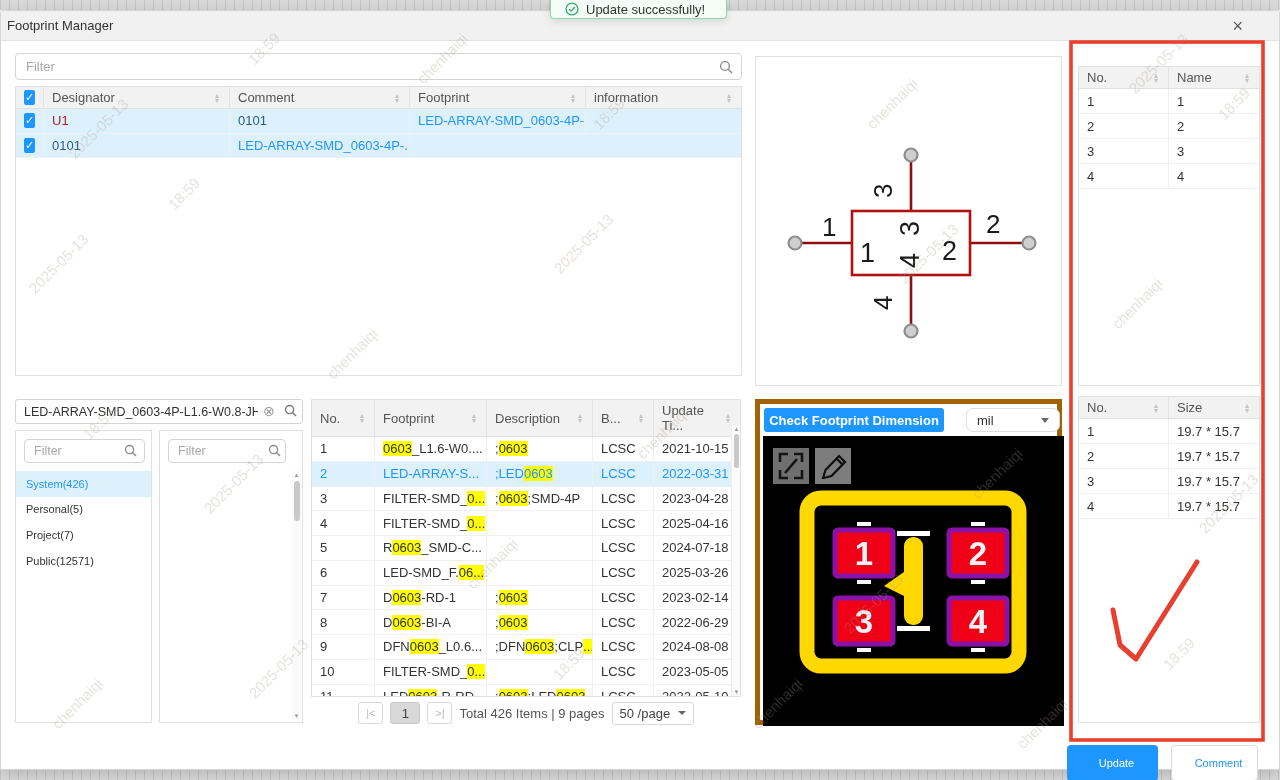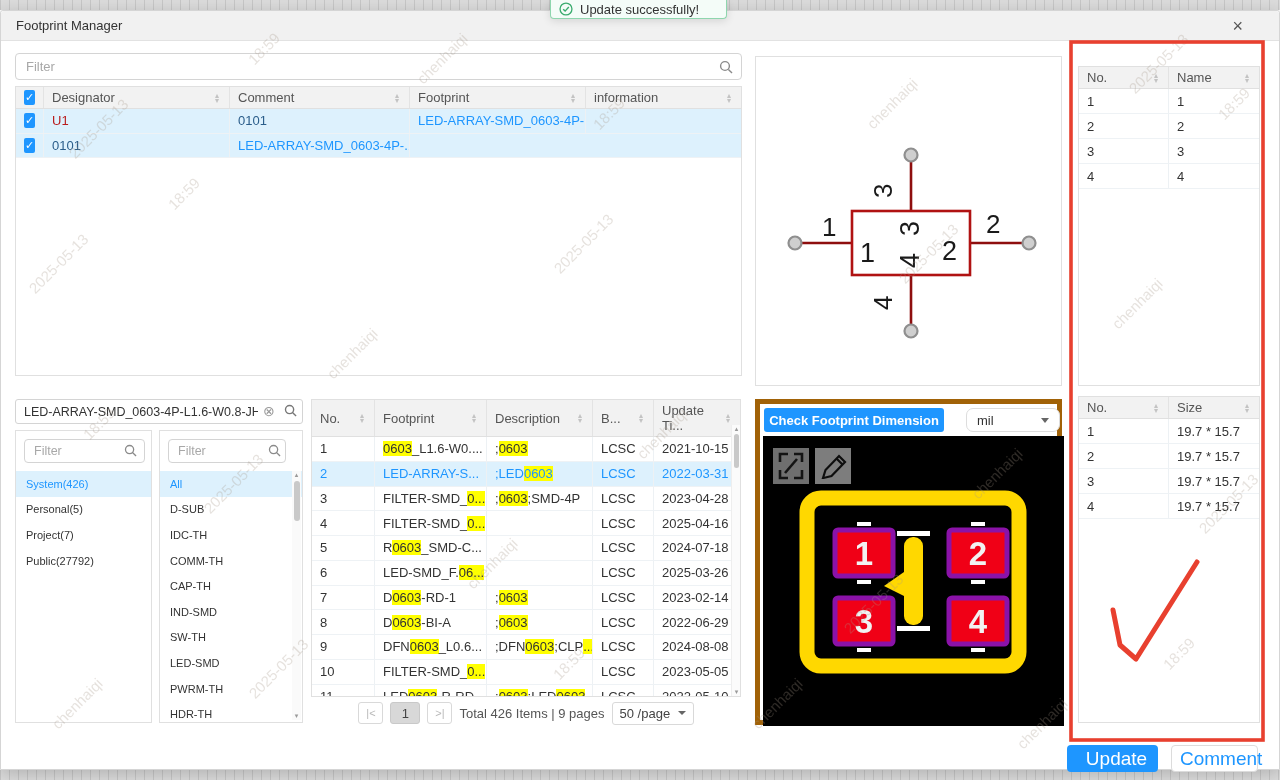--- a/index.html
+++ b/index.html
@@ -6,21 +6,21 @@
   html,body { width:1280px; height:780px; }
   body { font-family:"Liberation Sans", sans-serif; background:#fff; position:relative; overflow:hidden; color:#333; }
   .stage { position:absolute; inset:0; }
   .stripes { position:absolute; left:0; width:1280px; height:10px;
     background:repeating-linear-gradient(90deg,#c7c7c7 0 1px,#dcdcdc 1px 9px); }
   .stripes.top { top:0; } .stripes.bottom { top:770px; }
   .dialog { position:absolute; left:0; top:10px; width:1280px; height:760px; background:#fff;
     border:1px solid #d5d5d5; border-radius:3px 3px 0 0; box-shadow:0 4px 18px rgba(0,0,0,.2); }
   .titlebar { position:absolute; left:0; top:0; width:100%; height:30px; background:#f1f1f1;
     border-bottom:1px solid #e2e2e2; border-radius:3px 3px 0 0; }
-  .titlebar .title { position:absolute; left:15px; top:7px; font-size:13px; color:#333; }
+  .titlebar .title { position:absolute; left:6px; top:7px; font-size:13px; color:#333; }
   .close-x { position:absolute; right:36px; top:5px; font-size:18px; color:#555; cursor:pointer; line-height:20px; }
 
   
   .tbx { border:1px solid #d4d4d4; border-radius:4px; background:#fff; font-size:13px;
     font-family:"Liberation Sans",sans-serif; color:#333; outline:none; }
   .tbx::placeholder { color:#a8a8a8; }
   svg.icon { display:block; }
 
   
   .main-filter { position:absolute; left:14px; top:42px; width:727px; height:27px; padding:0 30px 0 10px; }
@@ -91,27 +91,27 @@
 
   
   .pcb-panel { position:absolute; left:754px; top:388px; width:307px; height:326px; border:5px solid #a16207; background:#fff; }
   .check-btn { position:absolute; left:4px; top:4px; width:180px; height:24px; background:#1e96ff; color:#fff;
     font-size:13px; font-weight:bold; border:none; border-radius:3px; cursor:pointer; font-family:"Liberation Sans",sans-serif; }
   .unit-ddl { left:206px; top:4px; width:94px; height:24px; background:#fff; color:#333;border-radius:7px; }
   .unit-ddl .chev { border-top-color:#666; }
   .pcb-canvas { position:absolute; left:3px; top:32px; }
 
   
-  .btn { position:absolute; height:27px; border-radius:4px; font-size:19px; cursor:pointer; border:none; font-family:"Liberation Sans",sans-serif;padding-left:8px; }
+  .btn { position:absolute; height:36px; border-radius:4px; font-size:11px; cursor:pointer; border:none; font-family:"Liberation Sans",sans-serif;padding-left:8px; }
   .btn-update { left:1066px; top:734px; width:91px; background:#1e96ff; color:#fff; }
   .btn-cancel { left:1170px; top:734px; width:87px; background:#fff; color:#1e96ff; border:1px solid #dcdcdc; }
 
   
   .toast { position:absolute; left:550px; top:0; width:177px; height:19px; background:#f4fcf8; border:1px solid #8ed6ae;
-    border-top:none; border-radius:0 0 4px 4px; box-shadow:0 2px 8px rgba(0,0,0,.12); display:flex; align-items:center; gap:7px; padding:0 8px; }
+    border-top:none; border-radius:0 0 4px 4px; box-shadow:0 2px 8px rgba(0,0,0,.12); display:flex; align-items:center; gap:7px; padding:0 14px; }
   .toast .msg { font-size:13px; color:#333; white-space:nowrap; }
 
   
   .overlay { position:absolute; inset:0; pointer-events:none; }
   .wm { position:absolute; font-size:15px; color:rgba(166,152,136,.28); white-space:nowrap;
     transform:rotate(-45deg); pointer-events:none; }
 </style>
 </head>
 <body>
 
@@ -291,42 +291,30 @@
     <div class="listbox" id="lib-box">
       <input class="tbx lfilter" placeholder="Filter" style="">
       <svg class="icon lfilter-icon" style="left:108px;" width="13" height="13" viewBox="0 0 14 14">
         <circle cx="6" cy="6" r="4.4" fill="none" stroke="#8a8a8a" stroke-width="1.4"></circle>
         <line x1="9.4" y1="9.4" x2="13" y2="13" stroke="#8a8a8a" stroke-width="1.4"></line>
       </svg>
       <div class="list-items" id="lib-items">
           <div class="li sel">System(426)</div>
           <div class="li">Personal(5)</div>
           <div class="li">Project(7)</div>
-          <div class="li">Public(27792)</div>
+          <div class="li">Public(12571)</div>
         </div>
     </div>
 
     <div class="listbox" id="cls-box">
       <input class="tbx lfilter" placeholder="Filter" style="">
       <svg class="icon lfilter-icon" style="left:108px;" width="13" height="13" viewBox="0 0 14 14">
         <circle cx="6" cy="6" r="4.4" fill="none" stroke="#8a8a8a" stroke-width="1.4"></circle>
         <line x1="9.4" y1="9.4" x2="13" y2="13" stroke="#8a8a8a" stroke-width="1.4"></line>
       </svg>
-      <div class="list-items" id="cls-items">
-          <div class="li sel">All</div>
-          <div class="li">D-SUB</div>
-          <div class="li">IDC-TH</div>
-          <div class="li">COMM-TH</div>
-          <div class="li">CAP-TH</div>
-          <div class="li">IND-SMD</div>
-          <div class="li">SW-TH</div>
-          <div class="li">LED-SMD</div>
-          <div class="li">PWRM-TH</div>
-          <div class="li">HDR-TH</div>
-        </div>
       <div class="vscroll">
         <span class="varrow" style="top:0;">▴</span>
         <div class="vthumb" style="top:10px; height:40px;"></div>
         <span class="varrow" style="bottom:0;">▾</span>
       </div>
     </div>
 
     <div class="fp-box">
       <div class="thead fp-grid" id="fp-head">
           <div class="th">

